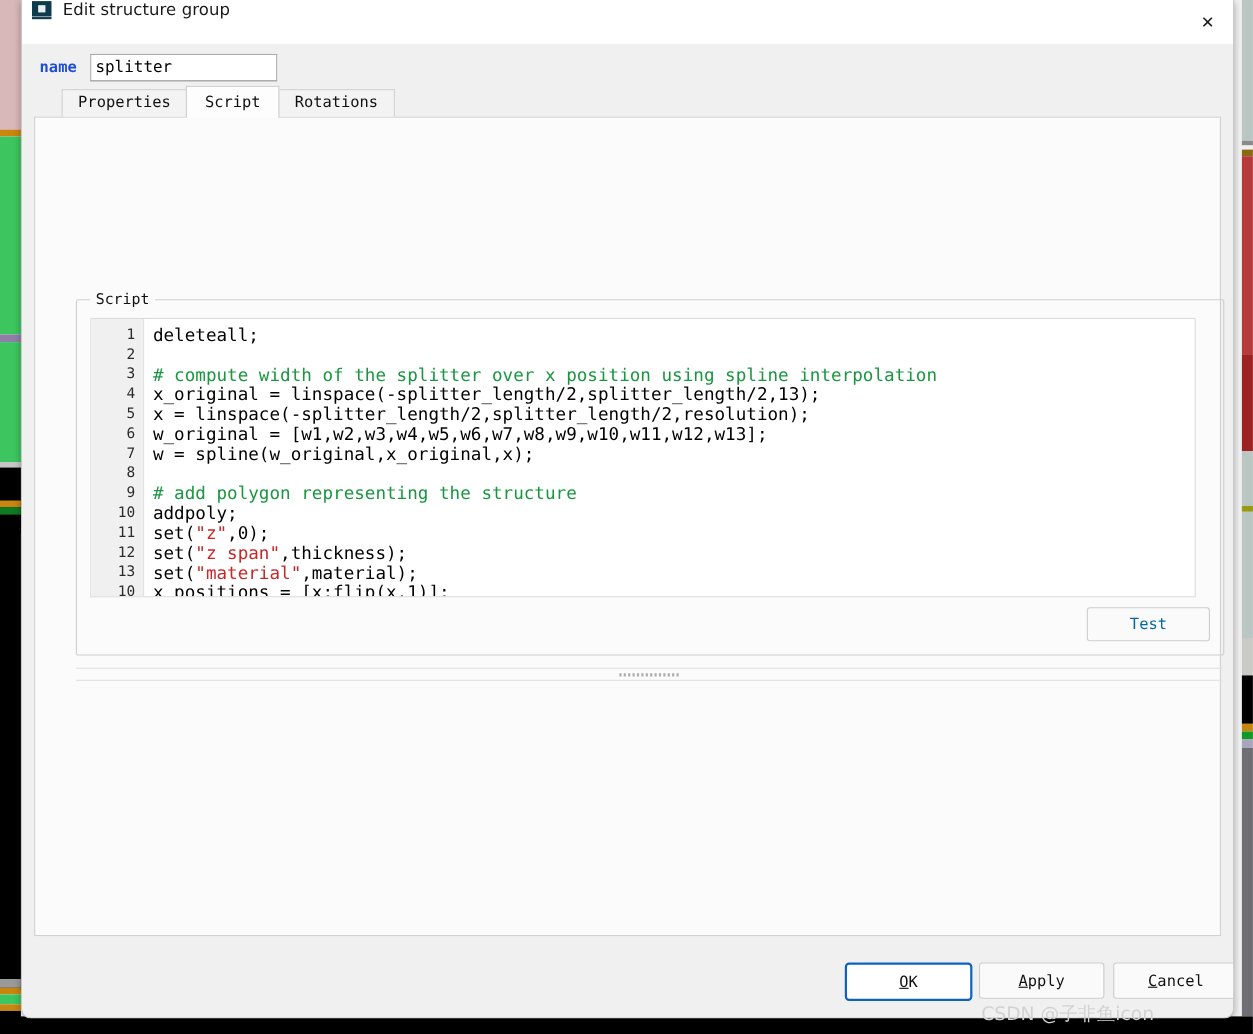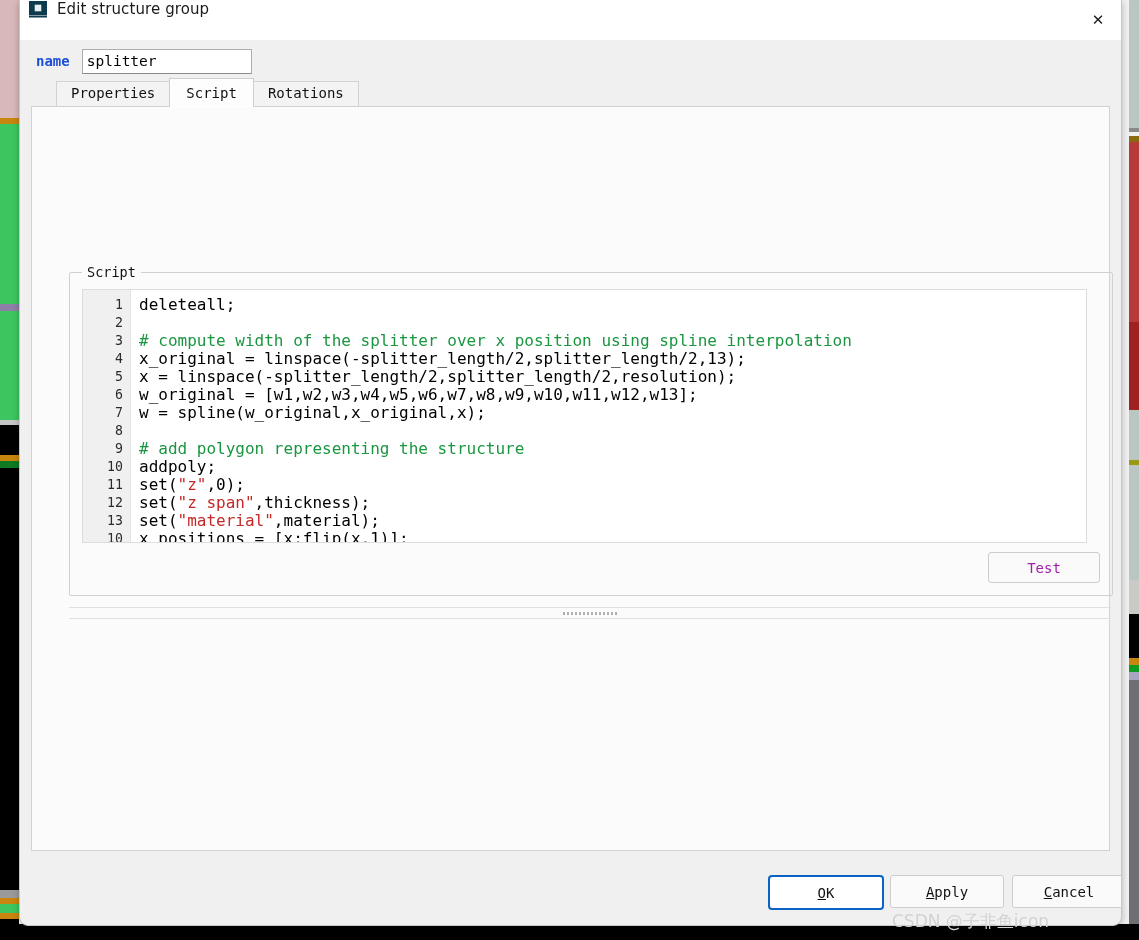--- a/index.html
+++ b/index.html
@@ -104,21 +104,21 @@
     flex:1;padding:6px 0 0 8px;font-family:"DejaVu Sans Mono",monospace;
     font-size:16px;line-height:18px;color:#000;white-space:pre;overflow:hidden;
   }
   .cmt{color:#1a9641;}
   .str{color:#c62828;}
 
   
   #test-btn{
     position:absolute;right:12px;bottom:12px;width:110px;height:29px;
     background:#fafafa;border:1px solid #cdcdcd;border-radius:3px;
-    font-family:"DejaVu Sans Mono",monospace;font-size:14px;color:#a21caf;
+    font-family:"DejaVu Sans Mono",monospace;font-size:14px;color:#0369a1;
     display:flex;align-items:center;justify-content:center;
   }
 
   
   #splitter{
     position:absolute;left:37px;top:499px;width:1042px;height:14px;
     display:flex;align-items:center;justify-content:center;
   }
   #splitter .line{position:absolute;left:0;right:0;height:1px;background:#e0e0e0;}
   #splitter .l1{top:1px;} #splitter .l2{bottom:1px;}

